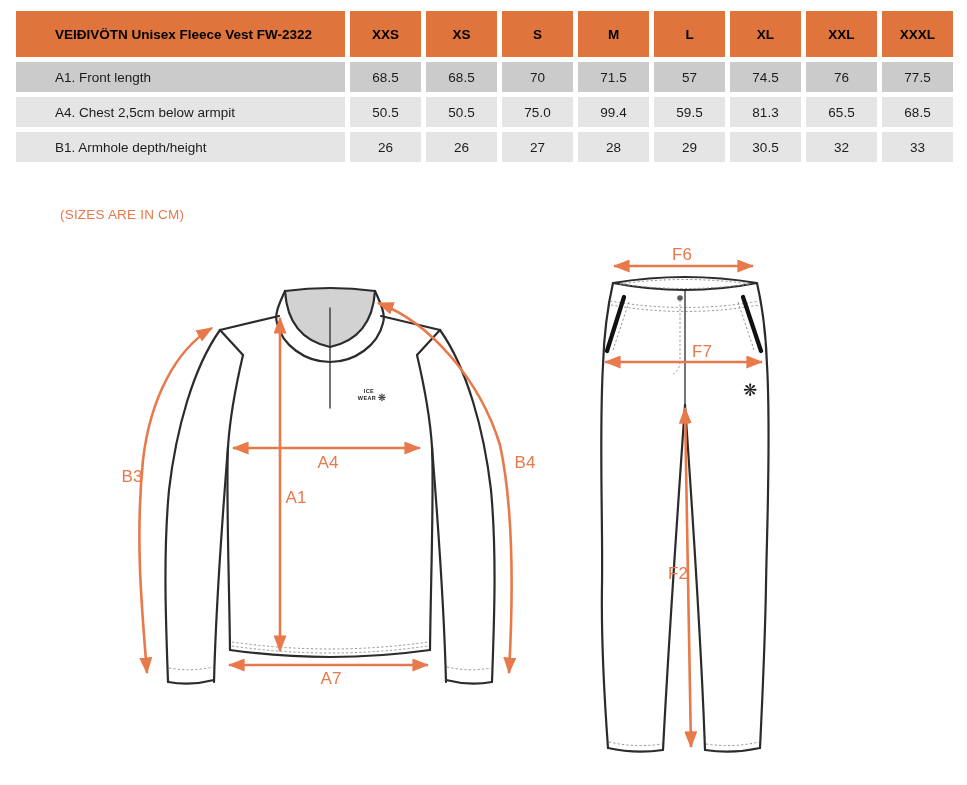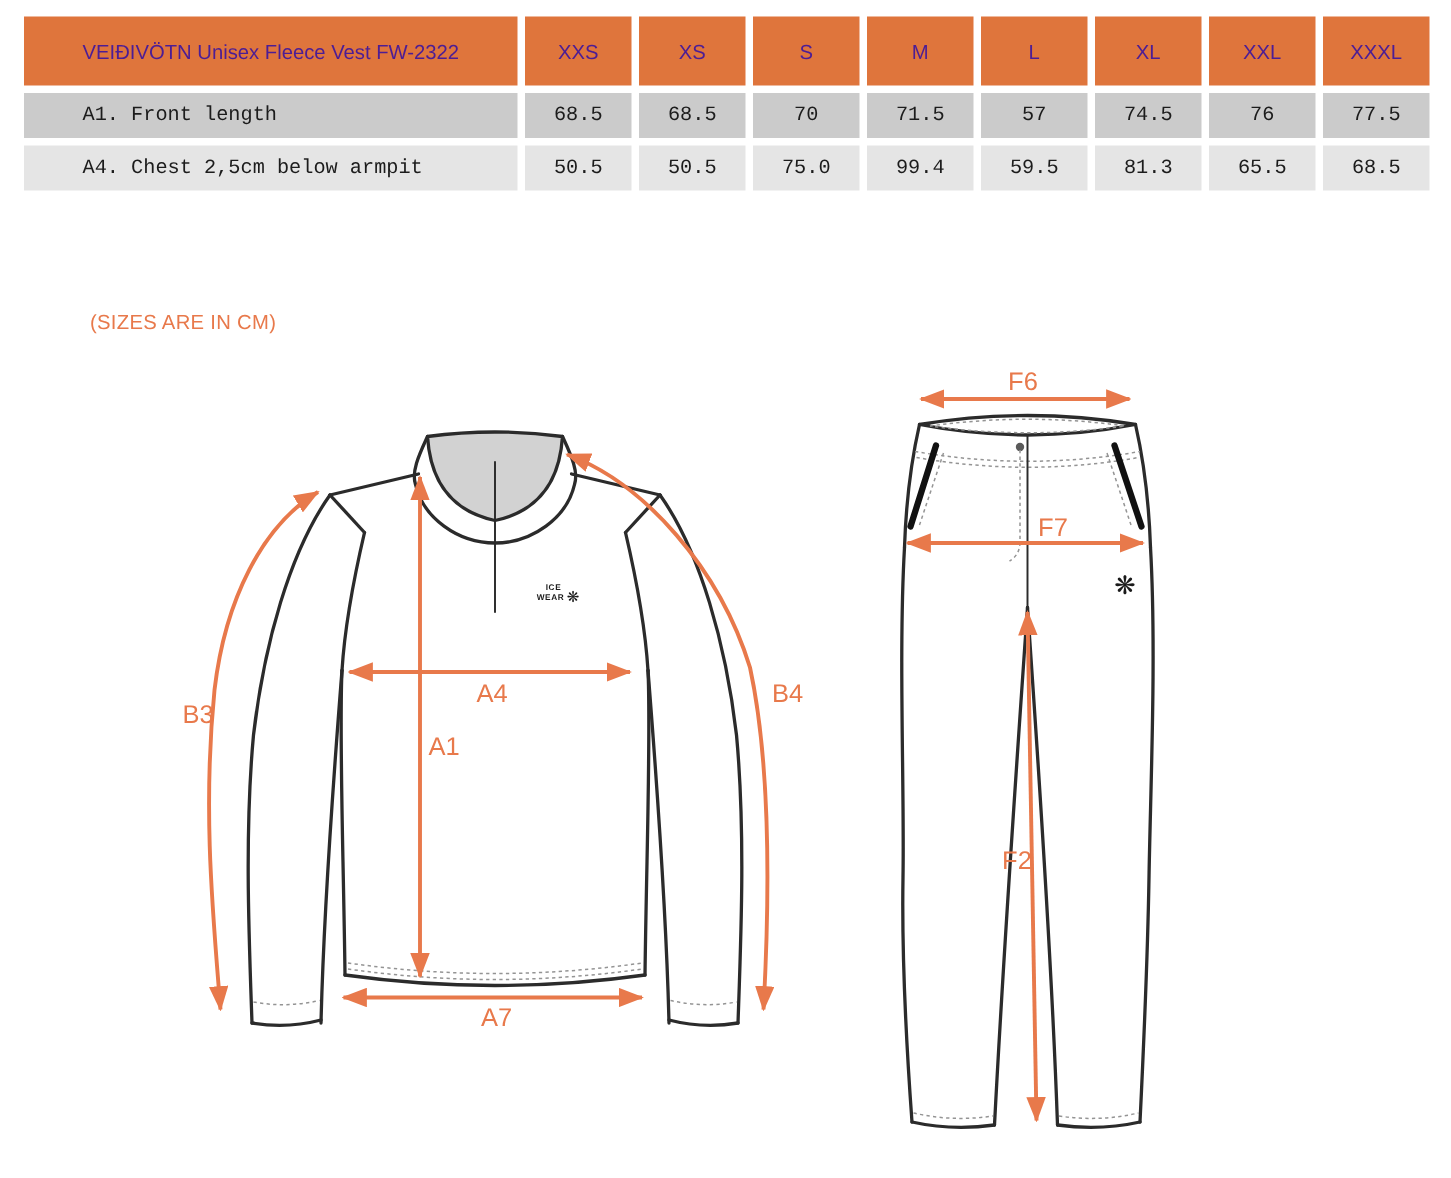--- a/index.html
+++ b/index.html
@@ -10,23 +10,23 @@
     --ink:#1C1C1C;
     --outline:#2B2B2B;
   }
   *{box-sizing:border-box;}
   html,body{margin:0;padding:0;background:#fff;}
   body{font-family:"Liberation Sans",sans-serif;color:var(--ink);}
   .page{position:relative;width:967px;height:785px;background:#fff;overflow:hidden;}
 
   
   table.size-table{position:absolute;left:11px;top:6px;border-collapse:separate;border-spacing:5px;table-layout:fixed;}
-  table.size-table th{background:var(--accent);color:#4c1d95;font-weight:normal;font-size:13.5px;height:46px;text-align:center;padding:0;}
+  table.size-table th{background:var(--accent);color:#000000;font-weight:bold;font-size:13.5px;height:46px;text-align:center;padding:0;}
   table.size-table th.title{text-align:left;padding-left:39px;font-size:13.5px;}
-  table.size-table td{font-size:13.5px;height:30px;text-align:center;padding:0;color:var(--ink);font-family:Liberation Mono, monospace;}
+  table.size-table td{font-size:13.5px;height:30px;text-align:center;padding:0;color:var(--ink);}
   table.size-table td.lbl{text-align:left;padding-left:39px;}
   tr.dark td{background:var(--row-dark);}
   tr.light td{background:var(--row-light);}
 
   
   .units-note{position:absolute;left:60px;top:207px;color:var(--arrow);font-size:13.5px;letter-spacing:.2px;}
 
   
   svg{position:absolute;overflow:visible;}
   .g{stroke:var(--outline);stroke-width:2.2;fill:none;stroke-linecap:round;stroke-linejoin:round;}
@@ -85,20 +85,31 @@
       <td class="lbl">A4. Chest 2,5cm below armpit</td>
       <td>50.5</td>
       <td>50.5</td>
       <td>75.0</td>
       <td>99.4</td>
       <td>59.5</td>
       <td>81.3</td>
       <td>65.5</td>
       <td>68.5</td>
     </tr>
+    <tr class="light">
+      <td class="lbl">B1. Armhole depth/height</td>
+      <td>26</td>
+      <td>26</td>
+      <td>27</td>
+      <td>28</td>
+      <td>29</td>
+      <td>30.5</td>
+      <td>32</td>
+      <td>33</td>
+    </tr>
   </tbody>
     </table>
 
   <div class="units-note">(SIZES ARE IN CM)</div>
 
   <svg style="left:90px;top:250px;" width="480" height="535" viewBox="0 0 480 535">
     <defs>
       <marker id="ahF" viewBox="0 0 6.5 5" markerWidth="6.5" markerHeight="5" refX="6" refY="2.5" orient="auto-start-reverse">
         <path class="ah" d="M0,0 L6.5,2.5 L0,5 Z"></path>
       </marker>

